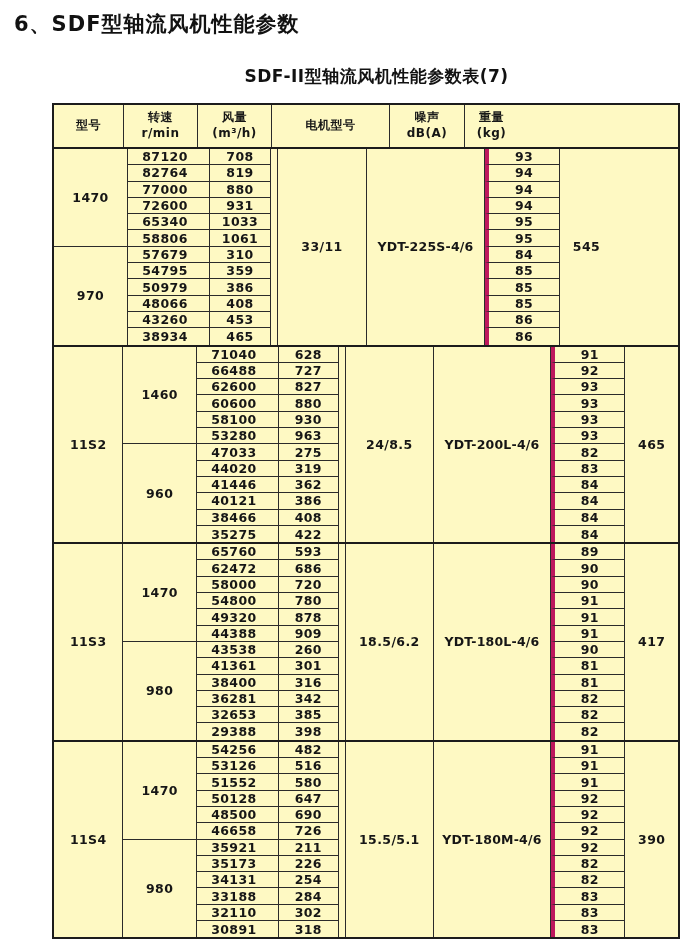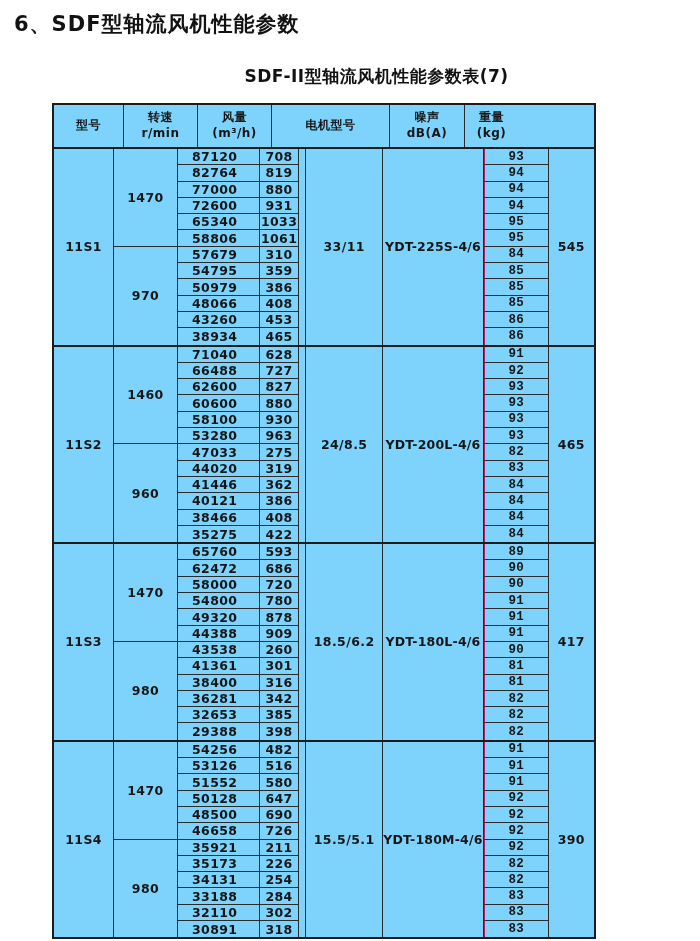--- a/index.html
+++ b/index.html
@@ -11,22 +11,22 @@
   .page-title{
     position:absolute;left:14px;top:10px;margin:0;
     font-size:21px;font-weight:bold;letter-spacing:1px;color:#121212;
   }
   .table-title{
     position:absolute;left:52px;top:57px;width:633px;margin:8px;text-align:center;
     font-size:17px;font-weight:bold;letter-spacing:0.5px;color:#121212;
   }
   .tbl{
     --rh:16.3px;
-    position:absolute;left:52px;top:103px;width:544px;
-    border:2px solid #1c1c1c;background:#7dd3fc;box-sizing:border-box;
+    position:absolute;left:52px;top:103px;width:628px;
+    border:2px solid #1c1c1c;background:#fef9c3;box-sizing:border-box;
     font-size:12.5px;font-weight:bold;letter-spacing:0.4px;
   }
   .thead{display:flex;height:42px;border-bottom:2px solid #1c1c1c;}
   .th{
     box-sizing:border-box;border-right:1px solid #2b2b2b;
     display:flex;flex-direction:column;align-items:center;justify-content:center;
     font-size:12px;line-height:1.3;text-align:center;letter-spacing:0.5px;
   }
   .th:last-child{border-right:none;}
   .c1{width:70px}.c2{width:74px}.c3{width:74px}.c4{width:76px}
@@ -47,22 +47,22 @@
     margin-right:6px;border-bottom:1px solid #2b2b2b;border-right:1px solid #2b2b2b;gap:7px;
   }
   .fp-row:last-child{border-bottom:none;}
   .flow-cell{width:74px;display:flex;align-items:center;justify-content:center;}
   .pressure-cell{flex:1;border-left:1px solid #2b2b2b;display:flex;align-items:center;justify-content:center;}
   .power-col{width:89px;display:flex;align-items:center;justify-content:center;}
   .motor-col{width:118px;display:flex;align-items:center;justify-content:center;letter-spacing:0.2px;}
   .noise-col{width:75px;display:flex;flex-direction:column;}
   .noise-cell{
     box-sizing:border-box;height:var(--rh);
-    border-left:1px solid #be185d;border-bottom:1px solid #2b2b2b;
-    display:flex;align-items:center;justify-content:center;font-family:Liberation Mono, monospace;
+    border-left:4px solid #be185d;border-bottom:1px solid #2b2b2b;
+    display:flex;align-items:center;justify-content:center;
   }
   .noise-cell:last-child{border-bottom:none;}
   .weight-col{width:53px;border-right:none;display:flex;align-items:center;justify-content:center;}
 </style>
 </head>
 <body>
 
 <div class="page">
   <h1 class="page-title">6、SDF型轴流风机性能参数</h1>
   <h2 class="table-title">SDF-II型轴流风机性能参数表(7)</h2>
@@ -85,21 +85,20 @@
         <div class="th c7">
           <div class="th-l1">噪声</div>
           <div class="th-l2">dB(A)</div>
         </div>
         <div class="th c8">
           <div class="th-l1">重量</div>
           <div class="th-l2">(kg)</div>
         </div>
       </div>
       <div class="group">
-        <div class="col model-col">11S1</div>
         <div class="col speed-col">
           <div class="speed-cell">1470</div>
           <div class="speed-cell">970</div>
         </div>
         <div class="col fp-col">
           <div class="fp-row">
             <div class="flow-cell">87120</div>
             <div class="pressure-cell">708</div>
           </div>
           <div class="fp-row">

